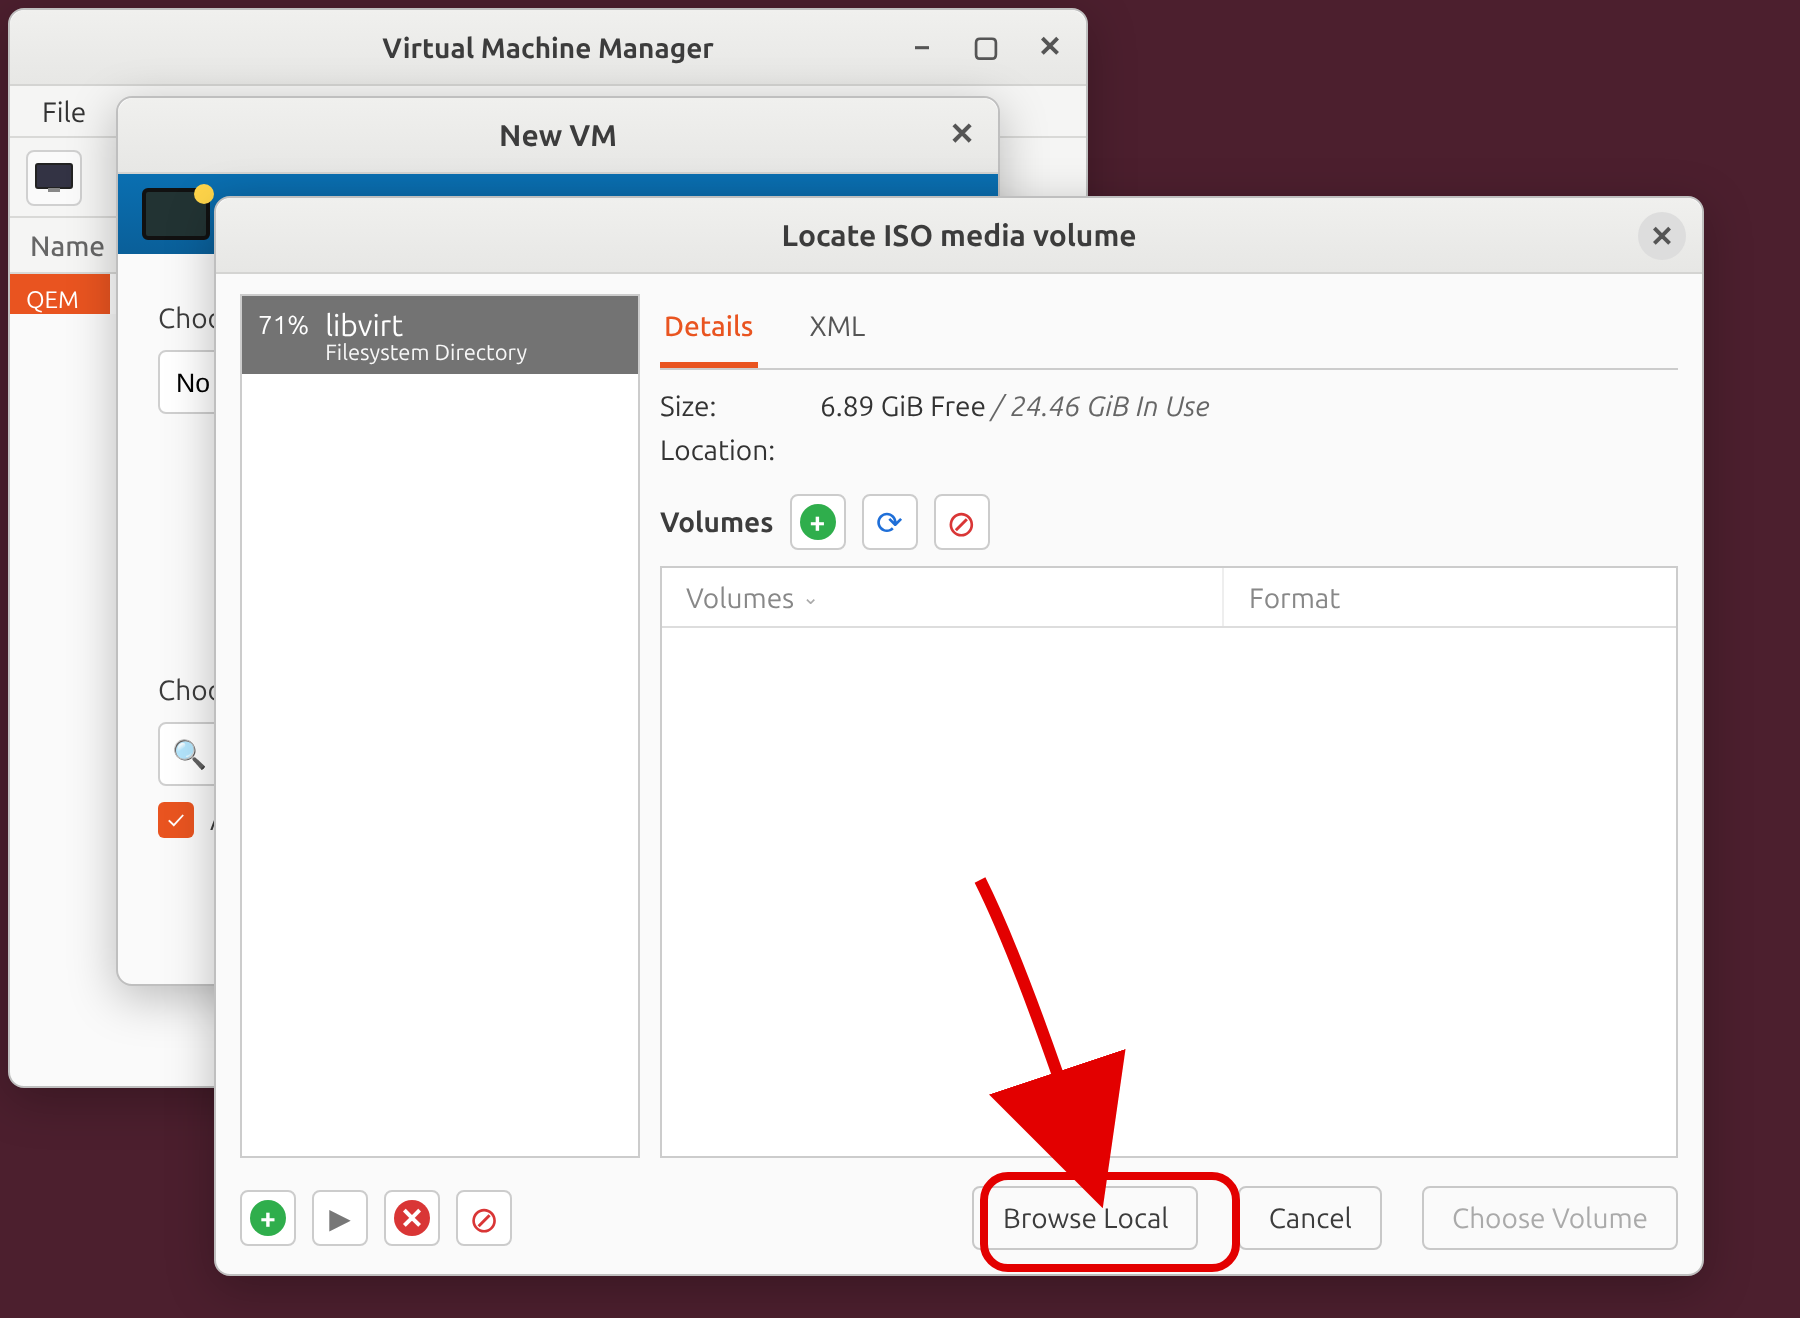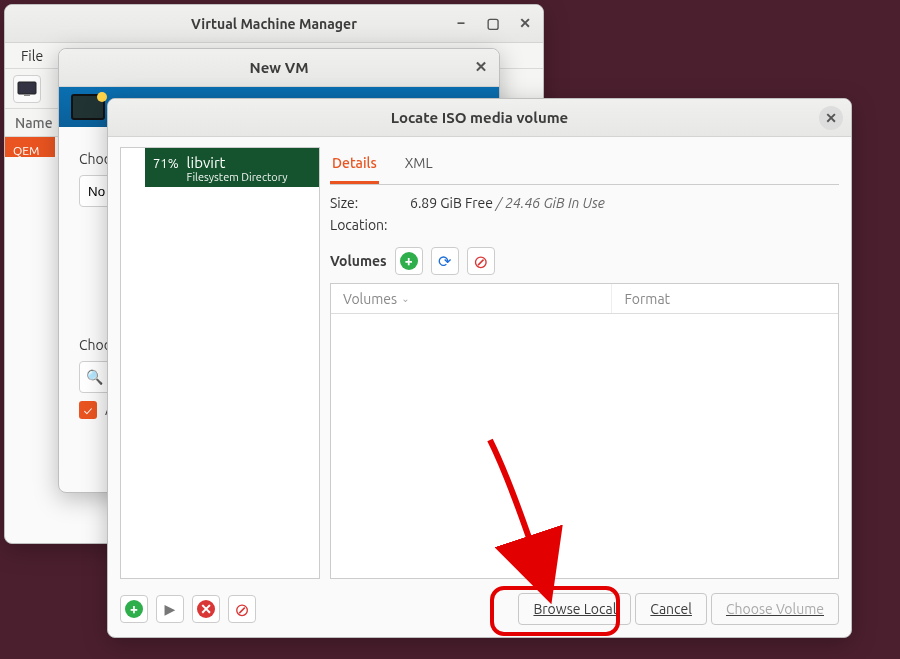--- a/index.html
+++ b/index.html
@@ -149,22 +149,22 @@
     font-size:14px; color:#555; cursor:pointer;
   }
   .locate-body {
     flex:1; display:flex; gap:10px; padding:10px 12px 6px 12px;
   }
   .pool-list {
     width: 200px; border:1px solid #ccc; background:#fff;
     display:flex; flex-direction:column;
   }
   .pool-item {
-    background:#14532d; color:#fff; padding:6px 8px 4px 8px;
-    display:flex; align-items:flex-start; gap:8px;margin-left:24px;
+    background:#737373; color:#fff; padding:6px 8px 4px 8px;
+    display:flex; align-items:flex-start; gap:8px;
   }
   .pool-item .pct { font-size:13px; padding-top:2px;}
   .pool-item .pname { font-size:15px; }
   .pool-item .psub { font-size:11px; opacity:.95; }
   .detail-pane {
     flex:1; display:flex; flex-direction:column;
   }
   .tabs { display:flex; gap:24px; border-bottom:1px solid #ccc; }
   .tab {
     padding:8px 2px 10px 2px; cursor:pointer; color:#555;
@@ -191,21 +191,21 @@
     display:flex; border-bottom:1px solid #ddd;
     color:#888; font-size:14px; height:30px;
   }
   .vh { padding:6px 12px; border-right:1px solid #eee; display:flex;align-items:center; gap:4px;}
   .vh:last-child { border-right:none; }
   .vh1{flex:1.4} .vh2{flex:0.9} .vh3{flex:1.1} .vh4{flex:1.4}
   .locate-footer {
     display:flex; align-items:center; padding:8px 12px 12px 12px; gap:8px;
   }
   .locate-footer .left { display:flex; gap:8px; }
-  .locate-footer .right { margin-left:auto; display:flex; gap:4px;text-decoration:underline; }
+  .locate-footer .right { margin-left:auto; display:flex; gap:20px; }
   .btn {
     height:32px; padding:0 14px; border:1px solid #c8c8c8; border-radius:4px;
     background:#fafafa; cursor:pointer; display:flex;align-items:center;
     font-size:14px;
   }
   .btn.disabled { color:#aaa; cursor:default; }
   
   .dot { width:18px;height:18px;border-radius:50%;display:flex;align-items:center;justify-content:center;font-weight:700;}
   .dot.green{background:#2fae4c;color:#fff;font-size:14px;}
   .dot.red{background:#d93636;color:#fff;font-size:14px;}

